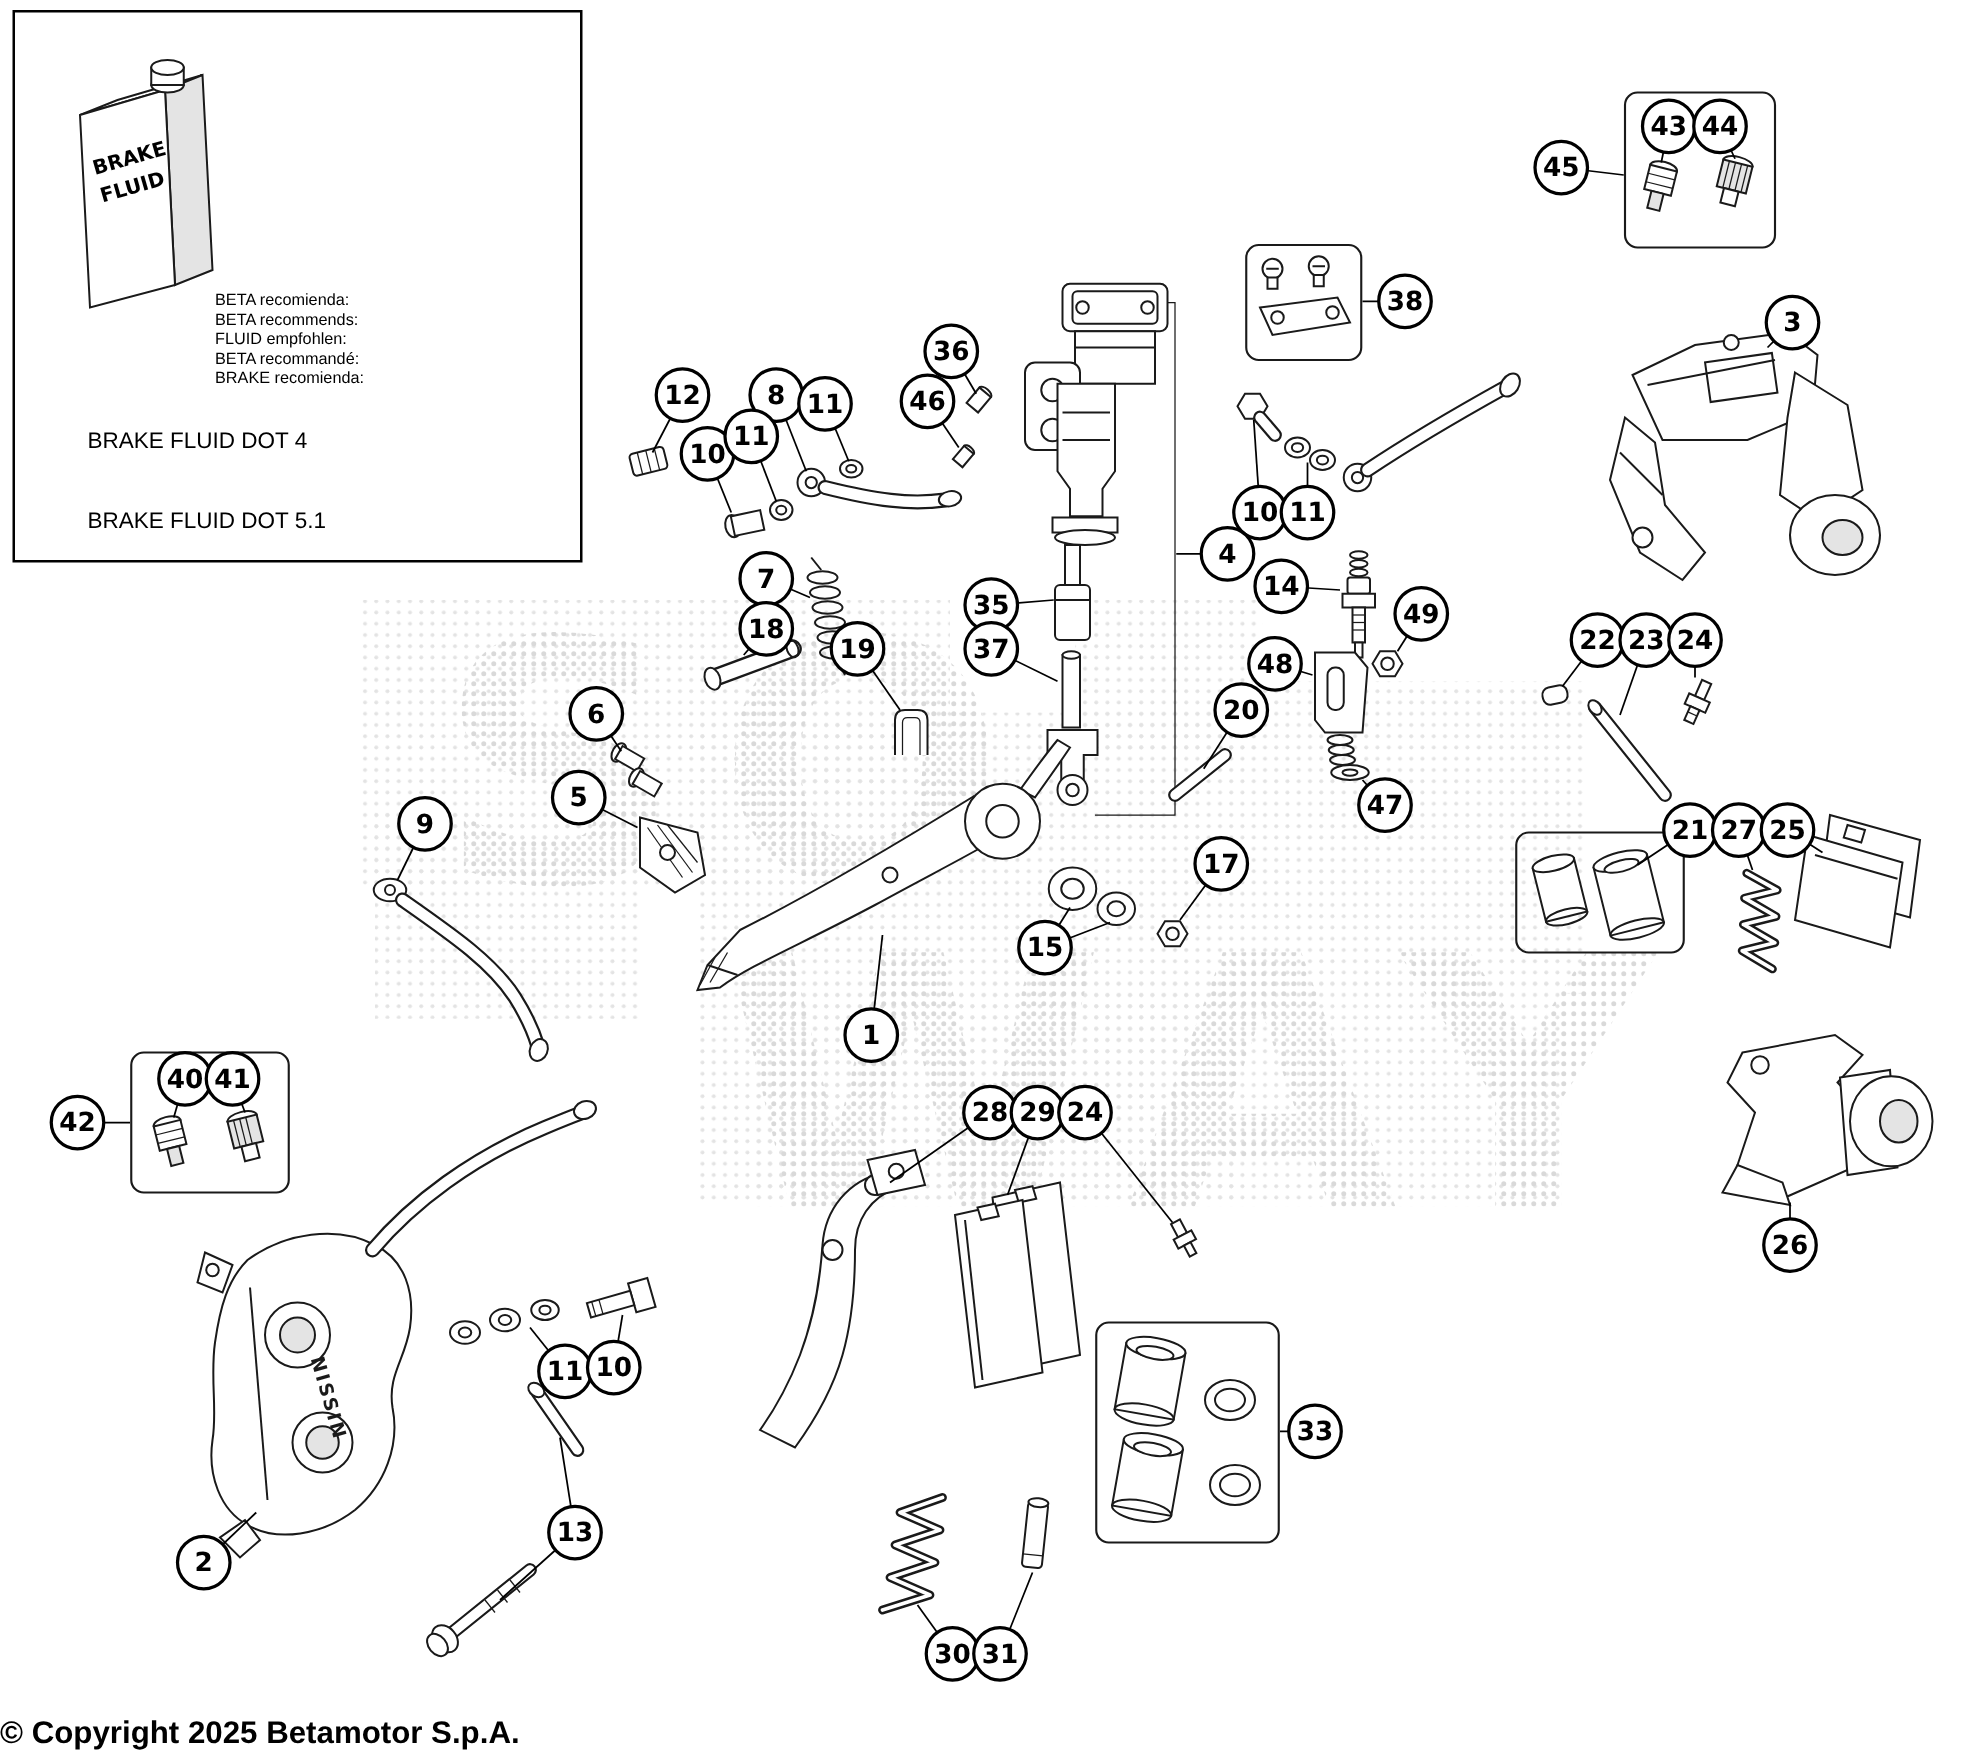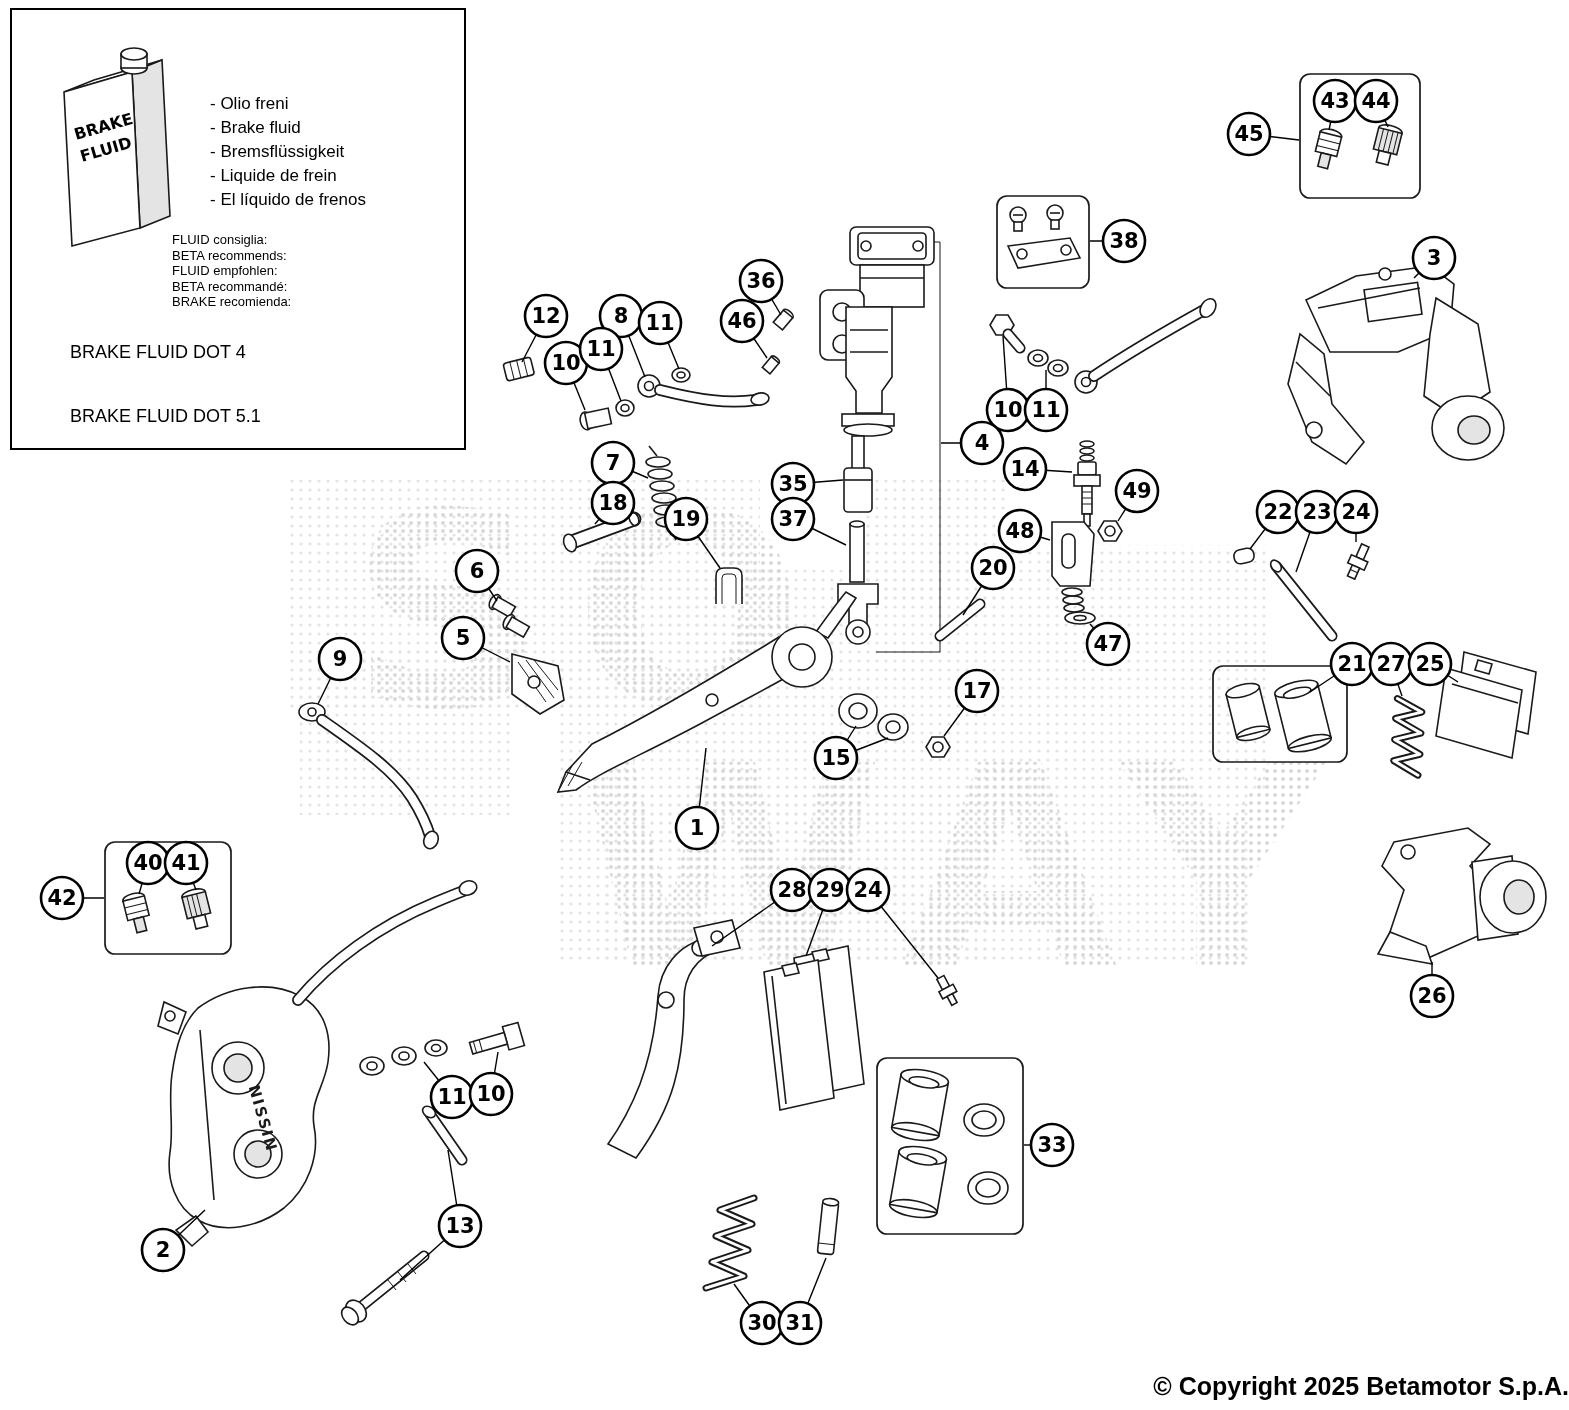--- a/index.html
+++ b/index.html
@@ -28,21 +28,21 @@
   .rod2{stroke:#1a1a1a;stroke-width:11;fill:none;stroke-linecap:round;}
   .rod2i{stroke:#fff;stroke-width:7.5;fill:none;stroke-linecap:round;}
   .zig{stroke:#1a1a1a;stroke-width:7;fill:none;stroke-linejoin:round;stroke-linecap:round;}
   .zigi{stroke:#fff;stroke-width:3;fill:none;stroke-linejoin:round;stroke-linecap:round;}
   .brand{font:700 15px "DejaVu Sans",sans-serif;text-anchor:middle;letter-spacing:2px;fill:#1a1a1a;}
   .wm{font:700 270px "DejaVu Sans",sans-serif;fill:url(#dotsL);letter-spacing:30px;}
   .wm2{font:700 280px "DejaVu Sans",sans-serif;fill:url(#dotsL);letter-spacing:30px;}
   .leader{stroke:#000;stroke-width:1.4;}
   .callout-circle{fill:#fff;stroke:#000;stroke-width:2.6;}
   .callout-num{font:700 21px "DejaVu Sans",sans-serif;text-anchor:middle;fill:#000;}
-  .copyright{position:absolute;left:0;top:1372px;width:100%;text-align:right;
+  .copyright{position:absolute;left:0;top:1372px;width:100%;text-align:left;
              font-size:25px;font-weight:700;}
 </style>
 </head>
 <body>
 
 <div class="page">
 
   <svg class="layer" width="1569" height="1410" viewBox="0 0 1569 1410">
     <defs>
       <pattern id="dots" width="9" height="9" patternUnits="userSpaceOnUse">
@@ -725,29 +725,22 @@
     <svg class="bottle" width="170" height="235" viewBox="0 0 170 235">
       <polygon class="wh" points="26,64 94,44 124,32 56,52"></polygon>
       <polygon class="gr" points="94,44 124,32 132,188 102,200"></polygon>
       <polygon class="wh" points="26,64 94,44 102,200 34,218"></polygon>
       <ellipse class="wh" cx="96" cy="40" rx="13" ry="6"></ellipse>
       <rect class="wh" x="83" y="26" width="26" height="14"></rect>
       <ellipse class="wh" cx="96" cy="26" rx="13" ry="6"></ellipse>
       <text class="bottle-label" x="38" y="112" transform="rotate(-16 38 112)">BRAKE</text>
       <text class="bottle-label" x="44" y="134" transform="rotate(-16 44 134)">FLUID</text>
     </svg>
-    <div class="fluid-names">
-      <div>- Olio freni</div>
-      <div>- Brake fluid</div>
-      <div>- Bremsflüssigkeit</div>
-      <div>- Liquide de frein</div>
-      <div>- El líquido de frenos</div>
-    </div>
     <div class="beta-lines">
-      <div>FLUID consiglia:</div>
+      <div>BETA recomienda:</div>
       <div>BETA recommends:</div>
       <div>FLUID empfohlen:</div>
       <div>BETA recommandé:</div>
       <div>BRAKE recomienda:</div>
     </div>
     <div class="dot-line dot4">BRAKE FLUID DOT 4</div>
     <div class="dot-line dot51">BRAKE FLUID DOT 5.1</div>
   </div>
 
   <div class="copyright">© Copyright 2025 Betamotor S.p.A.</div>

